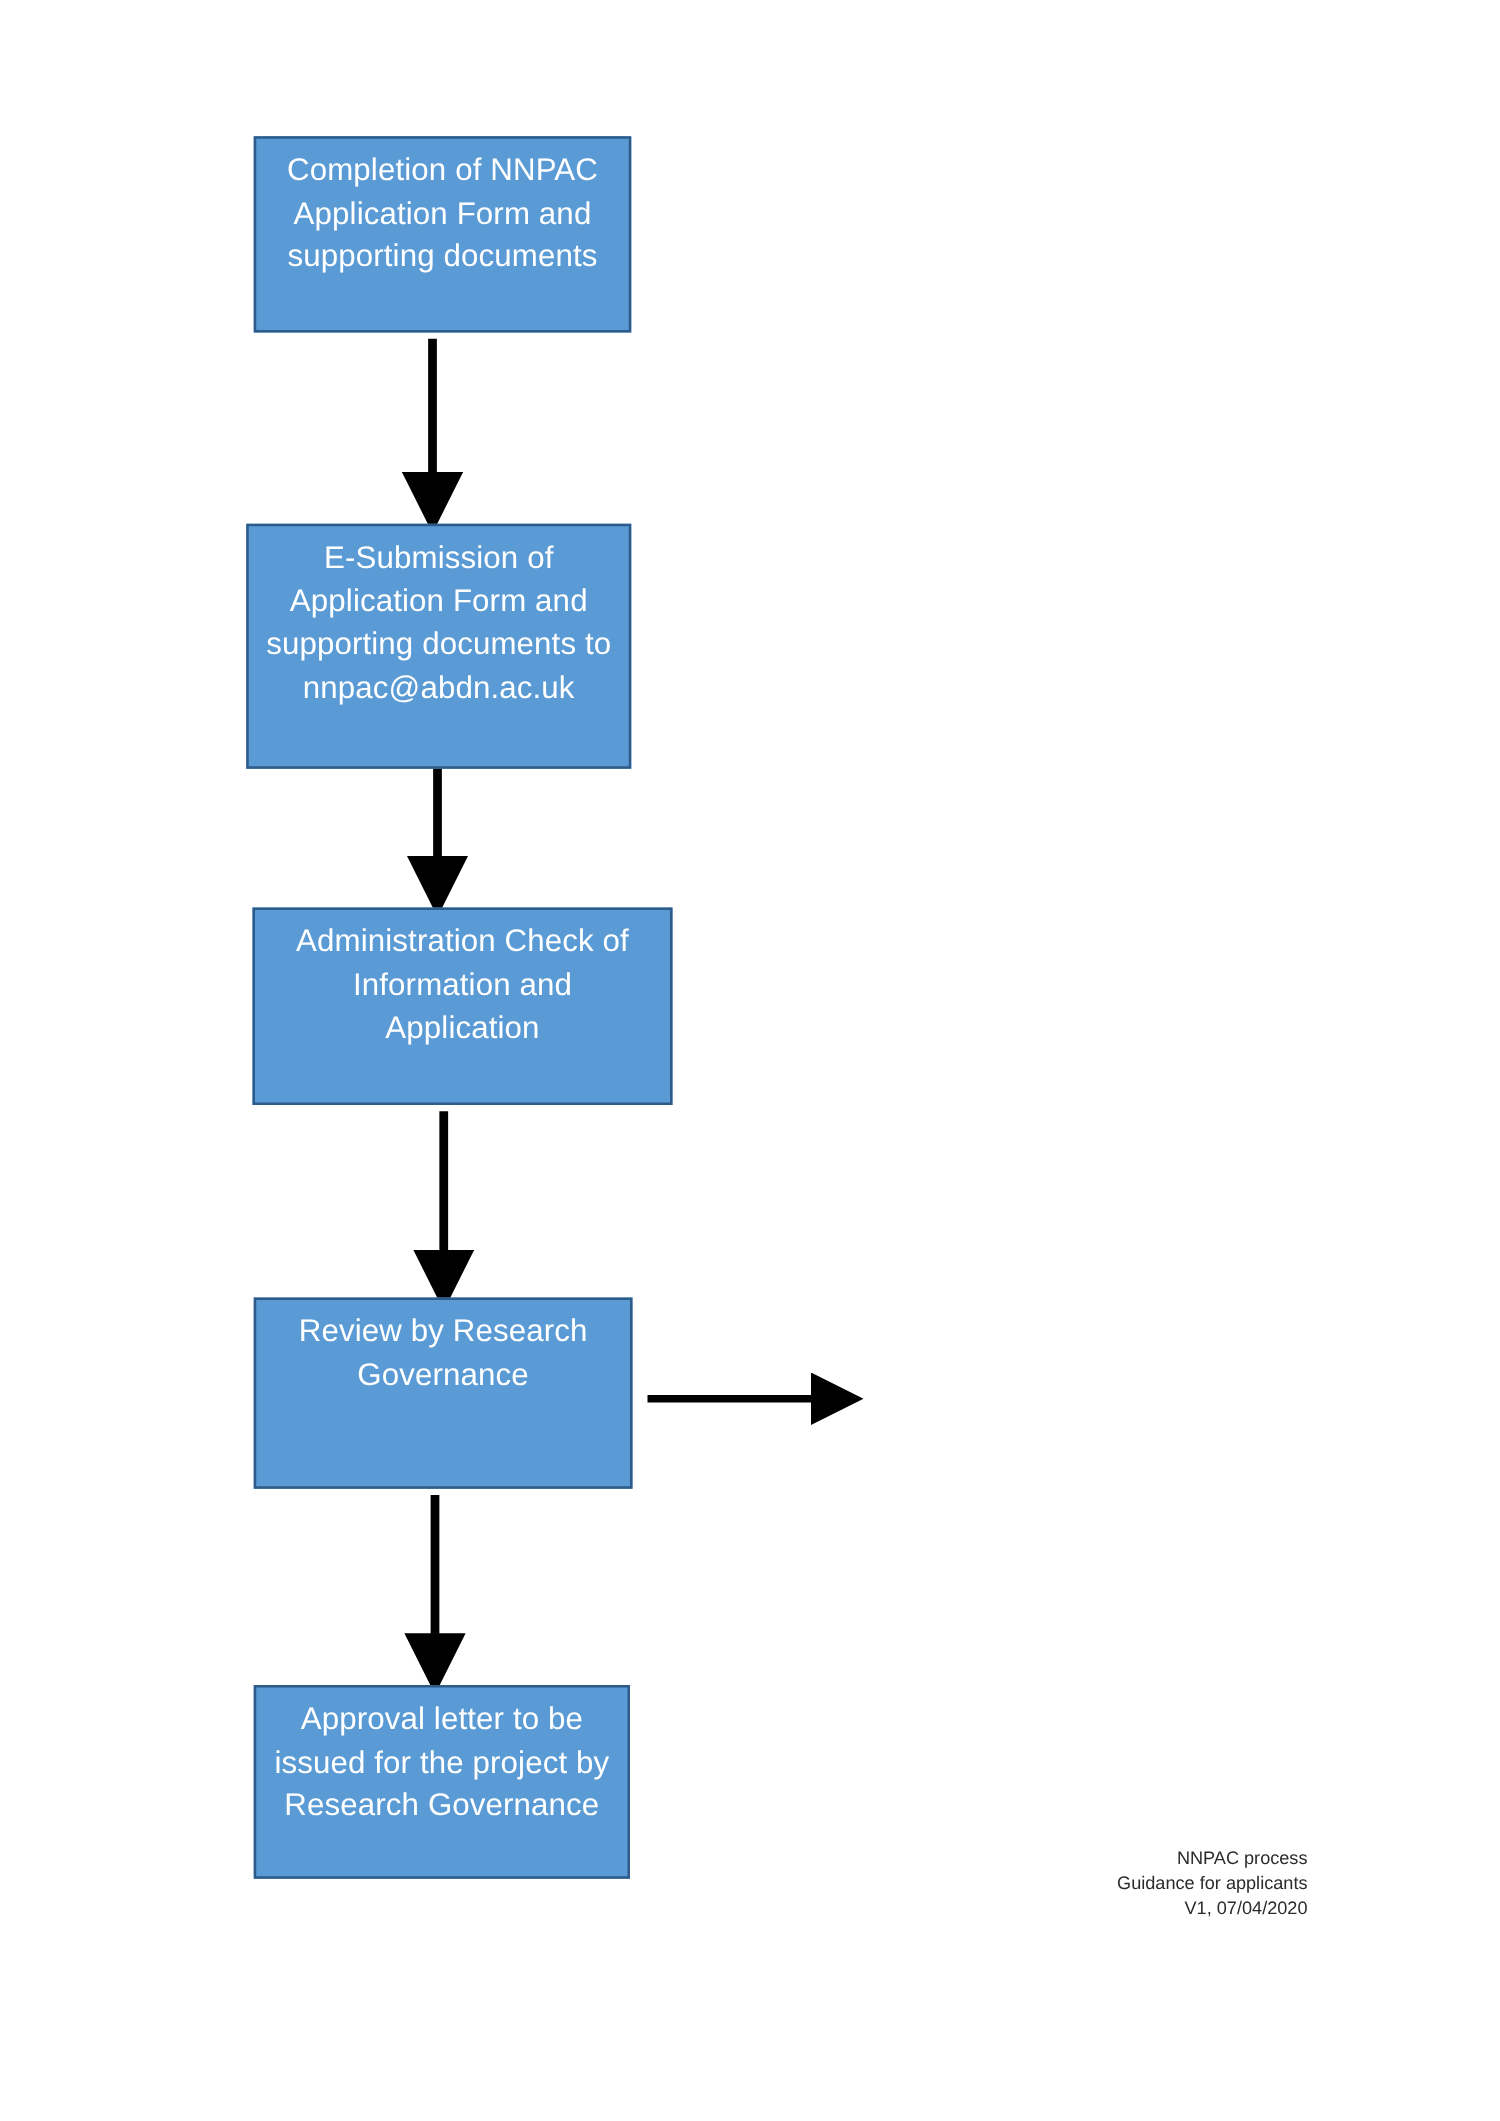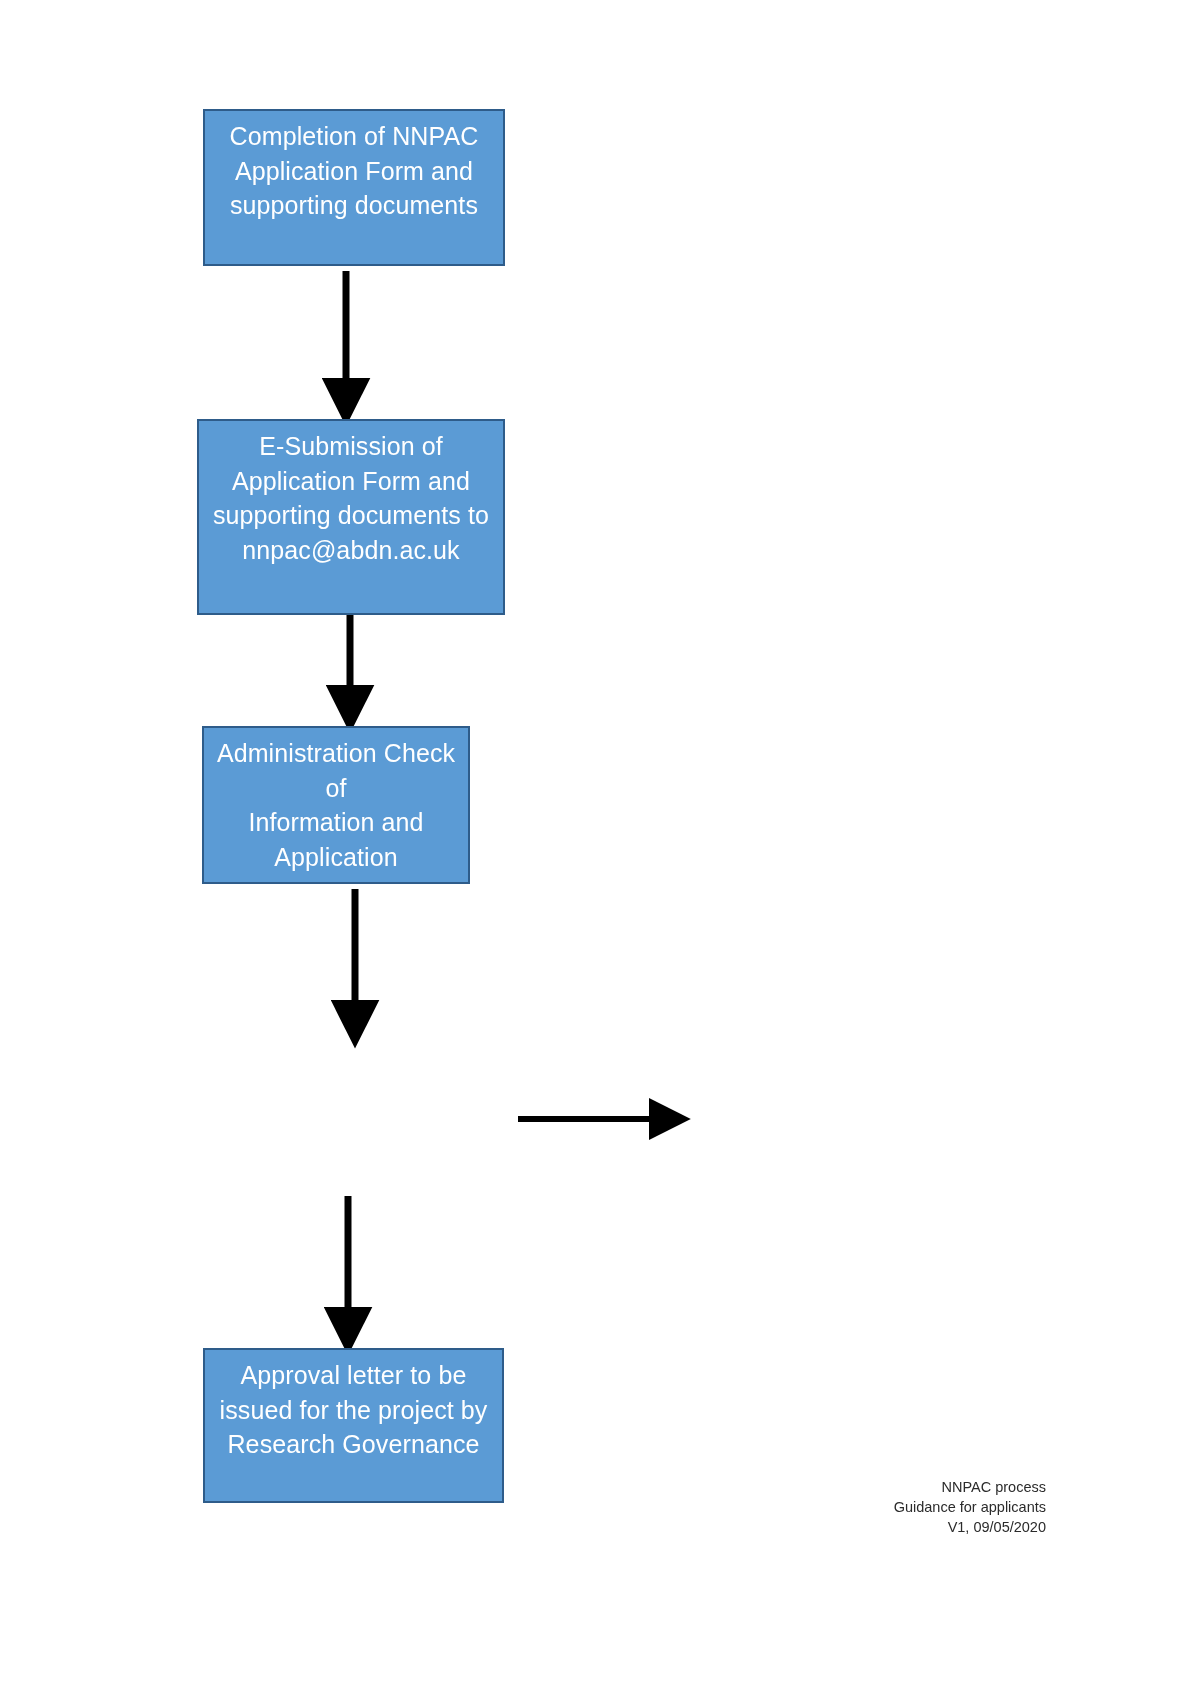--- a/index.html
+++ b/index.html
@@ -37,21 +37,21 @@
     font-weight: 400;
     letter-spacing: 0.1px;
     padding-top: 8px;
     white-space: pre-line;
     -webkit-font-smoothing: antialiased;
   }
 
   
   #node-completion      { left: 189px; top: 109px;  width: 302px; height: 157px; }
   #node-esubmission     { left: 183px; top: 419px;  width: 308px; height: 196px; }
-  #node-admin-check     { left: 188px; top: 726px;  width: 268px; height: 158px; }
+  #node-admin-check     { left: 188px; top: 726px;  width: 336px; height: 158px; }
   #node-review-rg       { left: 189px; top: 1038px; width: 303px; height: 153px; }
   #node-review-cttee    { left: 681px; top: 1038px; width: 300px; height: 153px; }
   #node-approval-letter { left: 189px; top: 1348px; width: 301px; height: 155px; }
 
   
   svg.arrows {
     position: absolute;
     left: 0; top: 0;
     width: 1200px;
     height: 1697px;
@@ -99,23 +99,25 @@
 
   <div class="node" id="node-esubmission">E-Submission of
 Application Form and
 supporting documents to
 nnpac@abdn.ac.uk</div>
 
   <div class="node" id="node-admin-check">Administration Check of
 Information and
 Application</div>
 
+  <div class="node" id="node-review-rg">Review by Research
+Governance</div>
 
 
   <div class="node" id="node-approval-letter">Approval letter to be
 issued for the project by
 Research Governance</div>
 
   <div class="footer">NNPAC process
 Guidance for applicants
-V1, 09/05/2020</div>
+V1, 07/04/2020</div>
 
 </div>
 
 </body></html>

